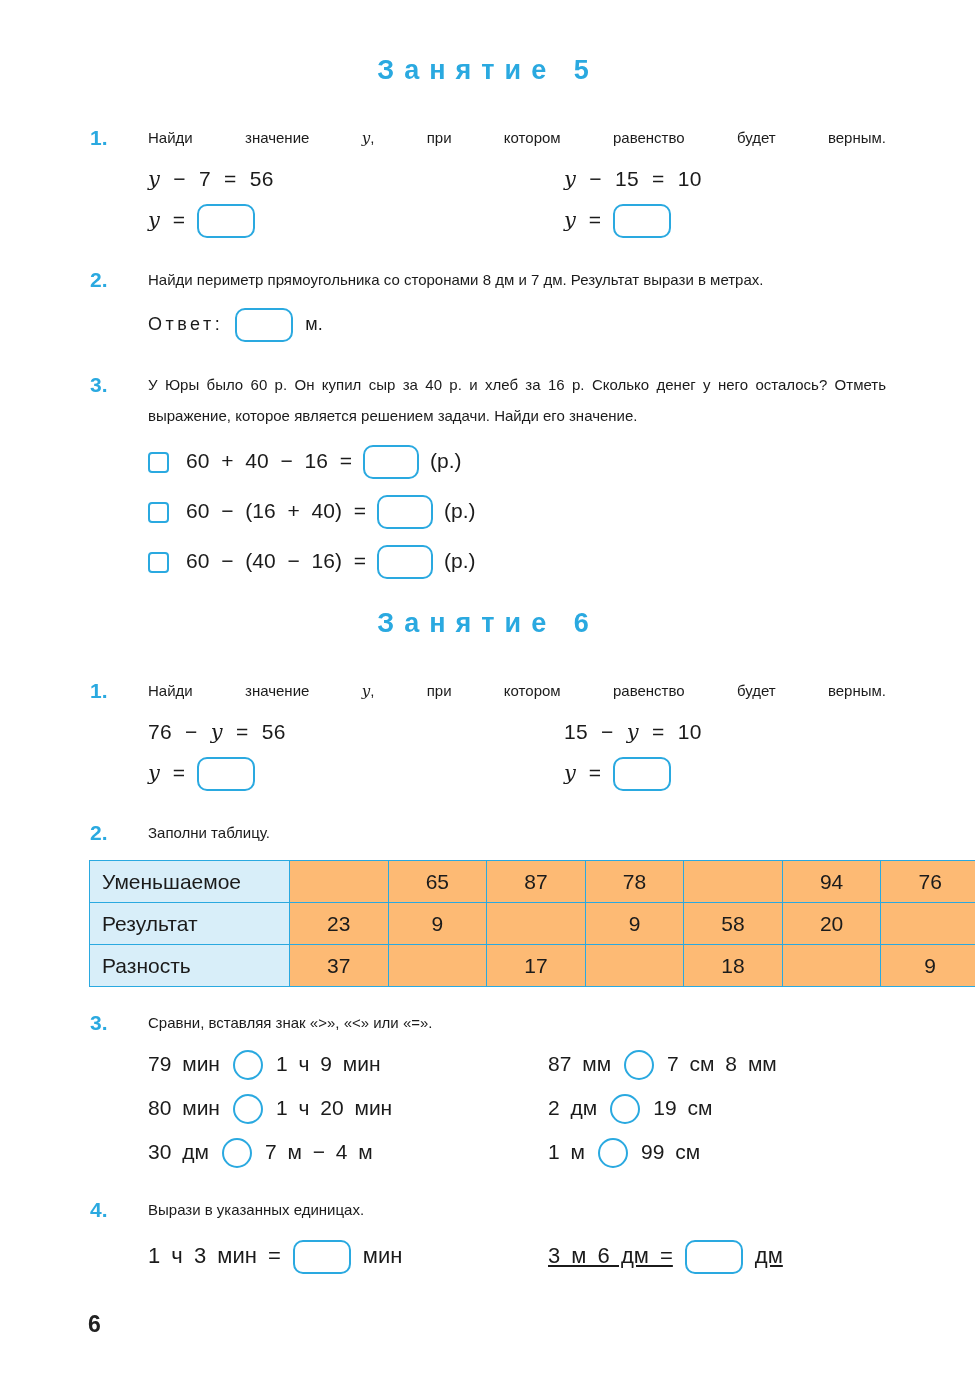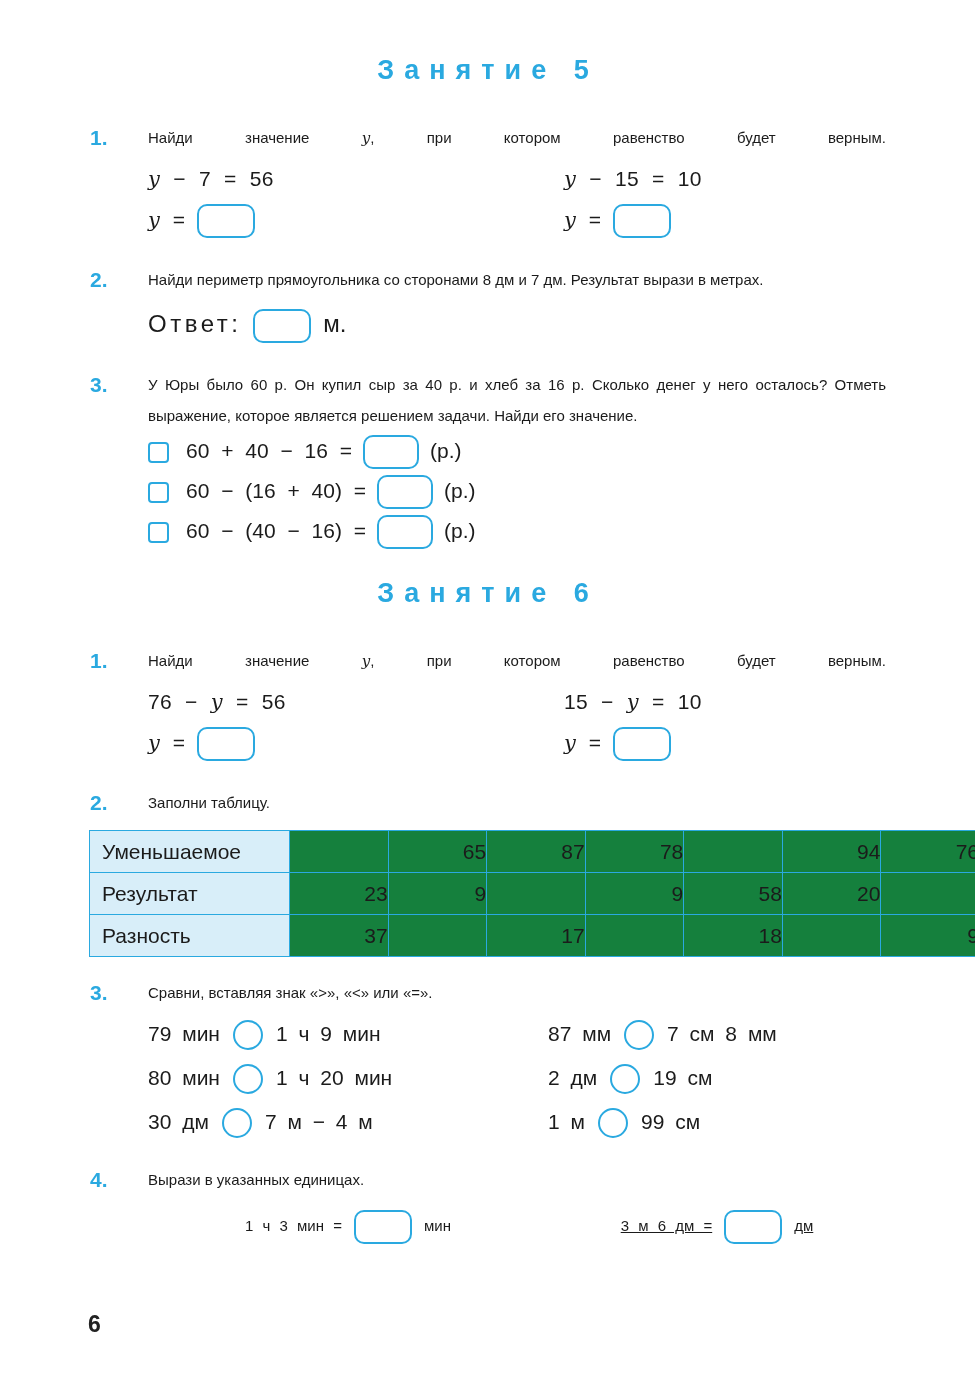--- a/index.html
+++ b/index.html
@@ -26,42 +26,42 @@
   .col.right { flex:1; }
 
   .eq { font-size:21px; line-height:30px; word-spacing:7px; letter-spacing:.3px; }
   .var { font-style:italic; font-family:"DejaVu Serif", serif; }
 
   .ansline { margin-top:6px; font-size:21px; line-height:40px; word-spacing:7px; }
   .answer-box { display:inline-block; width:58px; height:34px; border:2px solid #2aa9e0;
                 border-radius:10px; vertical-align:middle; background:#fff; }
   .ansline .answer-box { margin-left:12px; }
 
-  .answer-row { margin-top:8px; font-size:24px; line-height:42px; }
+  .answer-row { margin-top:8px; font-size:18px; line-height:42px; }
   .spaced { letter-spacing:3.5px; }
   .answer-row .answer-box { margin:0 12px; }
 
-  .option { font-size:21px; line-height:40px; word-spacing:6px; }
+  .option { margin-top:10px; font-size:21px; line-height:40px; word-spacing:6px; }
   .checkbox { display:inline-block; width:21px; height:21px; border:2px solid #2aa9e0;
               border-radius:4px; vertical-align:middle; margin-right:17px; background:#fff; }
   .option .answer-box { margin:0 11px; width:56px; }
 
   .fill-table { border-collapse:collapse; table-layout:fixed; width:891px; margin:12px 0 20px -1px; }
   .fill-table td { border:1.5px solid #2aa9e0; height:42px; font-size:21px;
-                   text-align:right; vertical-align:middle; background:#15803d; }
+                   text-align:center; vertical-align:middle; background:#fdba74; }
   .fill-table td.rowlabel { background:#d8eef9; text-align:left; padding-left:12px; }
   .c-label { width:200px; }
 
   .cmp-row { display:flex; margin-top:8px; font-size:21px; line-height:36px; word-spacing:5px; }
   .cmp-half { width:400px; flex:none; }
   .cmp-half.right { flex:1; }
   .circle { display:inline-block; width:30px; height:30px; border:2px solid #2aa9e0;
             border-radius:50%; vertical-align:middle; margin:0 13px; background:#fff; }
 
-  .convert-row { display:flex; margin-top:10px; font-size:15px; line-height:42px; word-spacing:5px;text-align:center; }
+  .convert-row { display:flex; margin-top:10px; font-size:22px; line-height:42px; word-spacing:5px; }
   .convert-half { width:400px; flex:none; }
   .convert-half.right { flex:1;text-decoration:underline; }
   .convert-row .answer-box { margin:0 12px; }
 
   .page-number { position:absolute; left:88px; bottom:50px; font-size:23px; font-weight:bold; color:#222; }
 </style>
 </head>
 <body>
 
 <div class="page">

